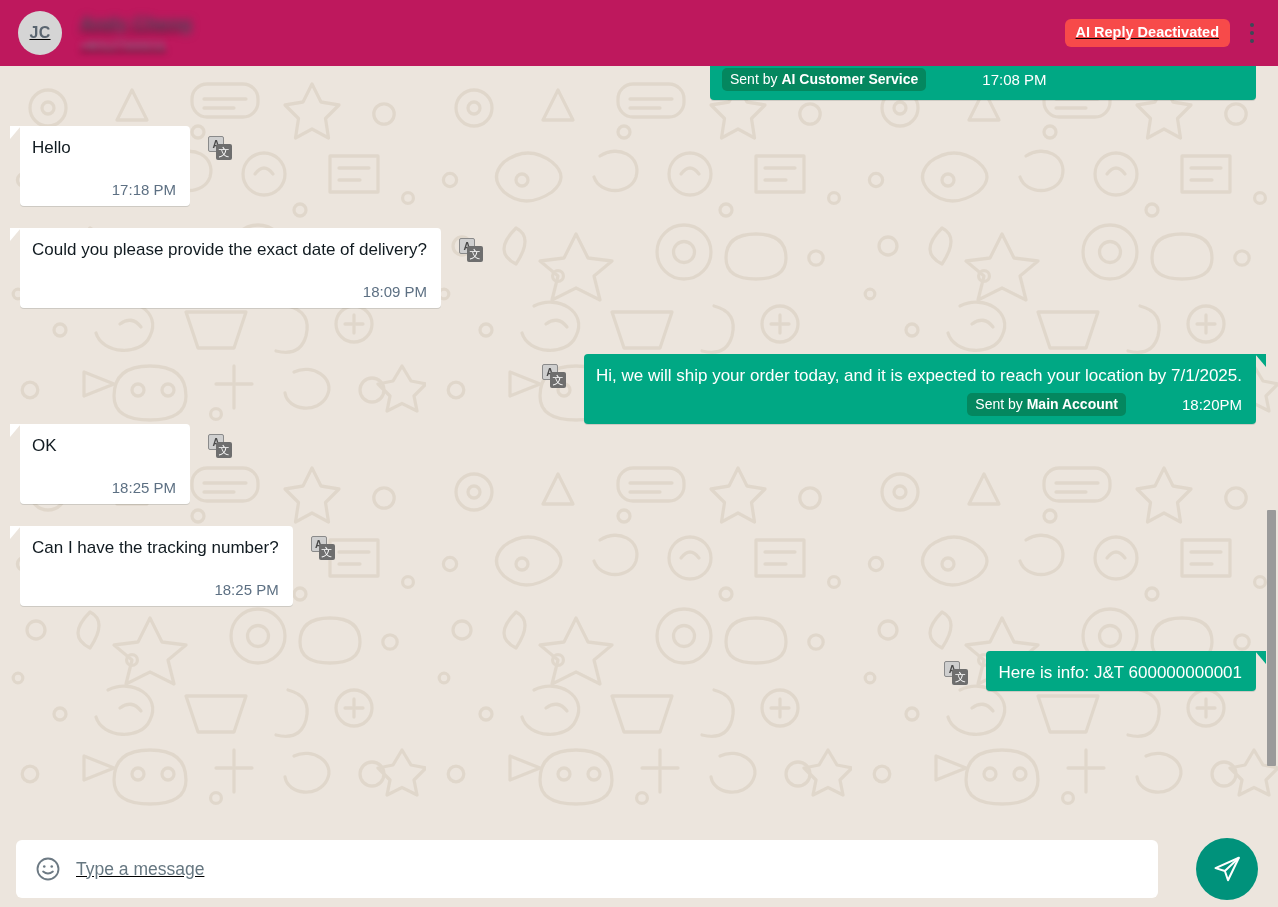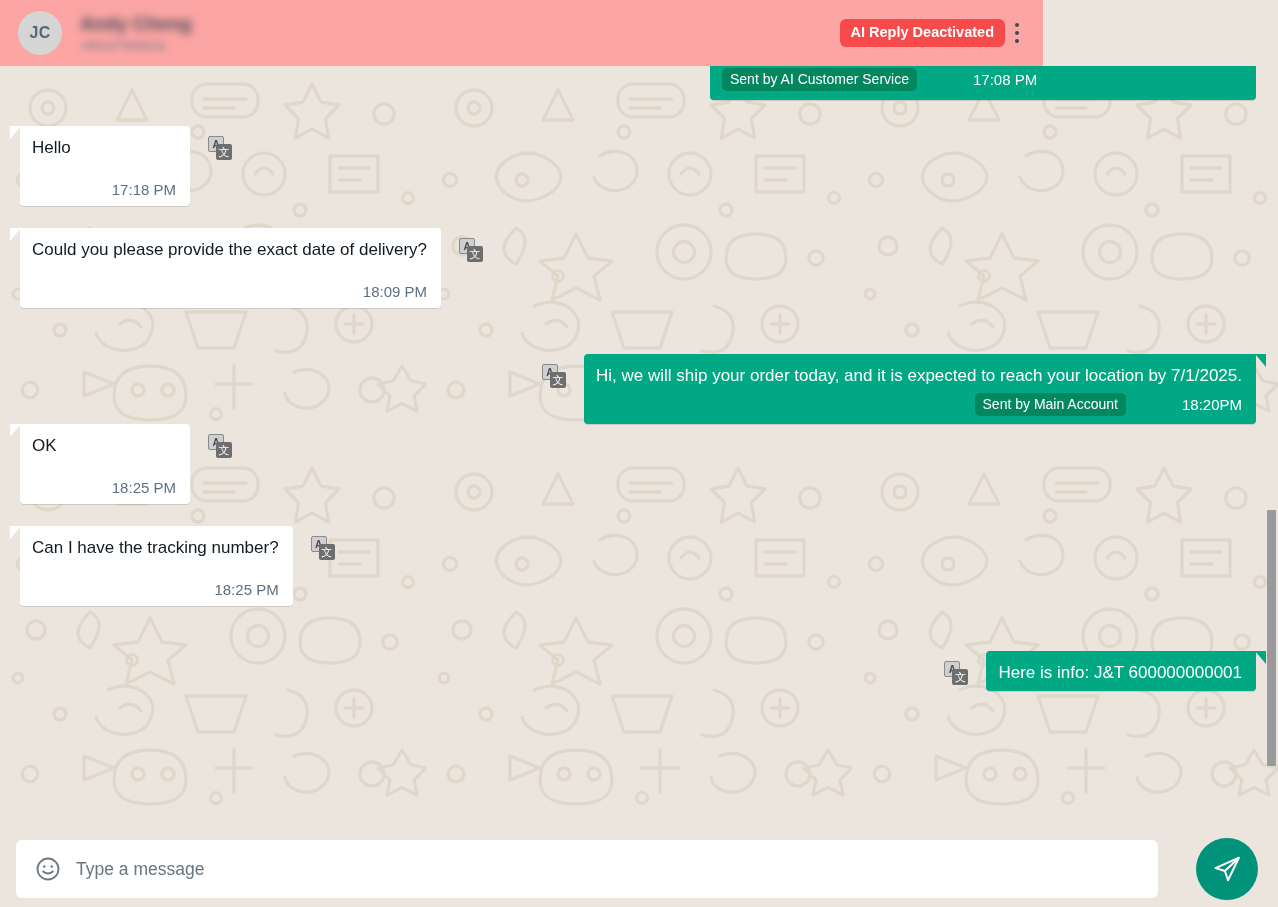--- a/index.html
+++ b/index.html
@@ -16,27 +16,28 @@
     width: 1278px;
     height: 907px;
     background: #ece5dd;
     overflow: hidden;
   }
 
   
   .chat-header {
     position: absolute;
     top: 0; left: 0;
-    width: 1043px;
+    width: 1278px;
     height: 66px;
-    background: #fca5a5;
+    background: #be185d;
     display: flex;
     align-items: center;
     padding: 0 14px 0 18px;
     z-index: 30;
+    text-decoration: underline;
   }
   .avatar {
     width: 44px; height: 44px;
     border-radius: 50%;
     background: #d5d5d5;
     color: #5a6570;
     font-size: 16px;
     font-weight: bold;
     display: flex; align-items: center; justify-content: center;
     flex: 0 0 auto;
@@ -57,20 +58,21 @@
   .contact-phone {
     font-size: 13px;
     color: #6b7884;
     filter: blur(3.2px);
     -webkit-filter: blur(3.2px);
   }
   .header-right {
     margin-left: auto;
     display: flex;
     align-items: center;
+    gap: 10px;
   }
   .ai-badge {
     background: #f74a4a;
     color: #ffffff;
     font-size: 14.5px;
     font-weight: bold;
     border-radius: 6px;
     padding: 6px 11px 7px;
     line-height: 1;
     white-space: nowrap;
@@ -169,21 +171,21 @@
   .bubble.out .time { color: #ffffff; margin-left: 48px; }
   .sender-chip {
     background: #04875f;
     color: #ffffff;
     font-size: 14px;
     border-radius: 5px;
     padding: 4px 8px 5px;
     line-height: 1;
     white-space: nowrap;
   }
-  .sender-chip b { font-weight: normal; }
+  .sender-chip b { font-weight: bold; }
   .bubble.in .meta-line { justify-content: flex-end; margin-top: 23px; }
   .min-w-hello  { min-width: 170px; }
   .min-w-ok     { min-width: 170px; }
 
   
   .translate-icon {
     position: relative;
     width: 24px; height: 24px;
     flex: 0 0 auto;
     margin-top: 10px;
@@ -241,20 +243,21 @@
   .chat-footer {
     position: absolute;
     bottom: 0; left: 0;
     width: 1278px;
     height: 76px;
     display: flex;
     align-items: center;
     padding: 0 18px 0 16px;
     gap: 28px;
     z-index: 25;
+    text-decoration: underline;
   }
   .composer {
     flex: 1 1 auto;
     height: 58px;
     background: #ffffff;
     border-radius: 6px;
     display: flex;
     align-items: center;
     padding: 0 18px;
     gap: 14px;

